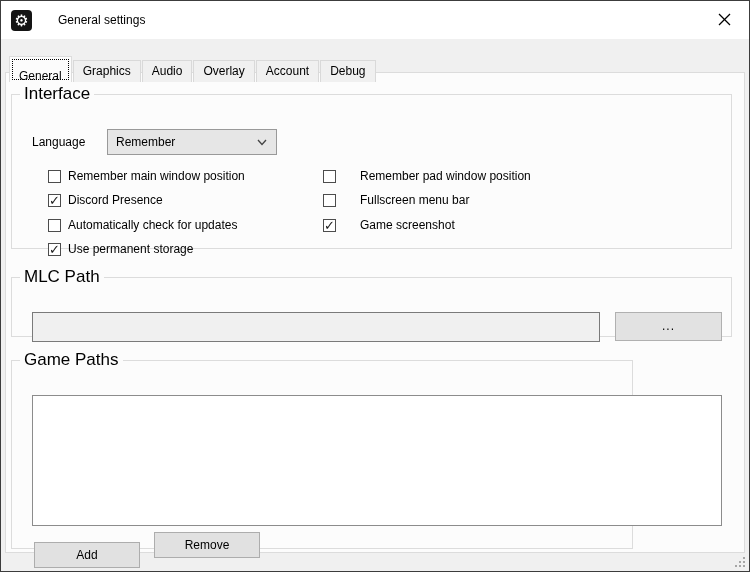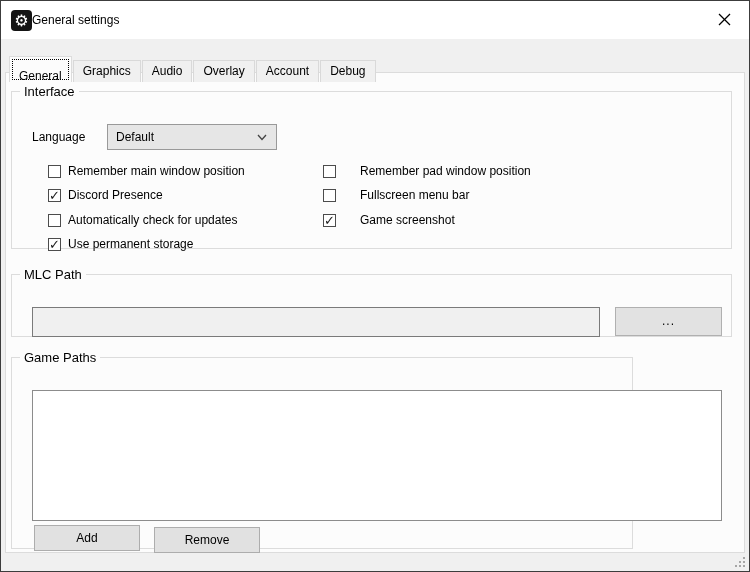--- a/index.html
+++ b/index.html
@@ -24,21 +24,21 @@
     display: flex; align-items: center;
     padding-left: 10px;
   }
   .app-icon {
     width: 21px; height: 21px;
     background: #141414; border-radius: 4px;
     color: #fff; font-family: "DejaVu Sans", sans-serif;
     font-size: 16px; line-height: 21px; text-align: center;
     display: inline-block;
   }
-  .title-text { margin-left: 0; font-size: 12px; }
+  .title-text { margin-left: 26px; font-size: 12px; }
   .close-btn {
     position: absolute; right: 8px; top: 4px;
     width: 34px; height: 28px;
     display: flex; align-items: center; justify-content: center;
     cursor: default;
   }
   
   .tab-bar {
     position: absolute; left: 8px; top: 47px;
     display: flex; align-items: flex-end;
@@ -74,21 +74,21 @@
     border: 1px solid #dcdcdc;
     z-index: 2;
   }
   
   fieldset {
     position: absolute;
     border: 1px solid #dcdcdc;
   }
   legend {
     margin-left: 8px; padding: 0 4px;
-    font-size: 13px;
+    font-size: 17px;
   }
   #group-interface { left: 5px; top: 11px; width: 721px; height: 165px; }
   #group-mlc       { left: 5px; top: 194px; width: 721px; height: 70px; }
   #group-gamepaths { left: 5px; top: 277px; width: 622px; height: 199px; }
   
   .language-label { position: absolute; left: 20px; top: 31px; }
   .combo {
     position: absolute; left: 95px; top: 25px;
     width: 170px; height: 26px;
     background: #e6e6e6;
@@ -149,21 +149,21 @@
     overflow: auto;
   }
   .btn {
     position: absolute;
     width: 106px; height: 26px;
     background: #e1e1e1;
     border: 1px solid #adadad;
     font-size: 12px; text-align: center;
     line-height: 24px;
   }
-  #add-btn    { left: 22px;  top: 160px; }
+  #add-btn    { left: 22px;  top: 172px; }
   #remove-btn { left: 142px; top: 162px; }
   
   .grip { position: absolute; right: 4px; bottom: 4px; width: 11px; height: 11px; }
   .grip i {
     position: absolute; width: 2px; height: 2px; background: #a6a6a6;
   }
   .grip i:nth-child(1){ right:0; bottom:8px; }
   .grip i:nth-child(2){ right:4px; bottom:4px; }
   .grip i:nth-child(3){ right:0; bottom:4px; }
   .grip i:nth-child(4){ right:8px; bottom:0; }
@@ -198,21 +198,21 @@
     <div class="tab"><span>Debug</span></div>
   </div>
 
   <div class="tab-page">
 
     <fieldset id="group-interface">
       <legend>Interface</legend>
 
       <span class="language-label">Language</span>
       <div class="combo">
-        <span>Default</span>
+        <span>Remember</span>
         <svg class="combo-arrow" width="10" height="7" viewBox="0 0 10 7">
           <polyline points="1,1 5,5.5 9,1" fill="none" stroke="#444" stroke-width="1.3"></polyline>
         </svg>
       </div>
 
       <div class="checkbox-row col-left row-0">
         <span class="cb-box"></span>
         <span>Remember main window position</span>
       </div>
       <div class="checkbox-row col-left row-1">

